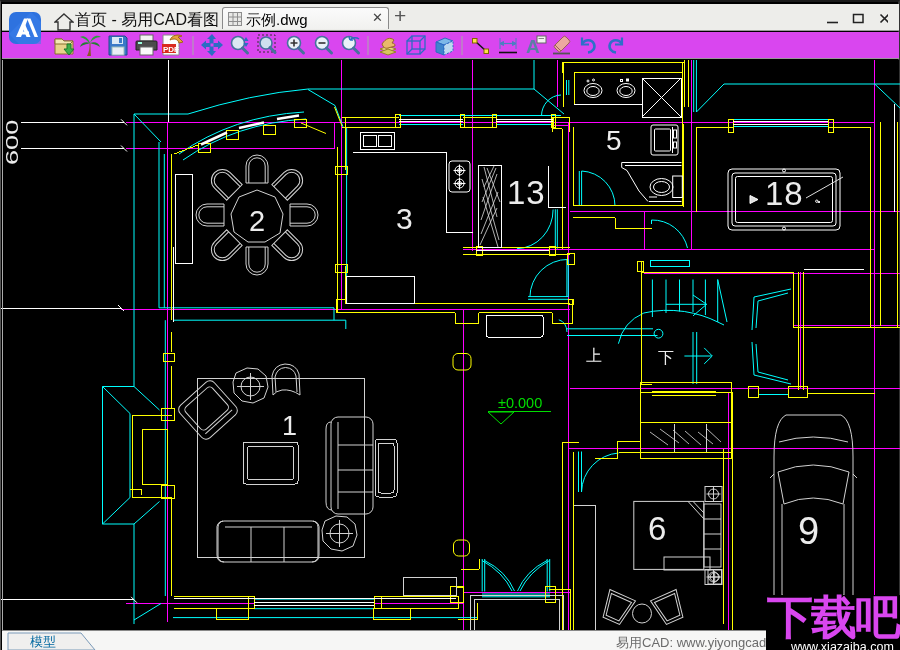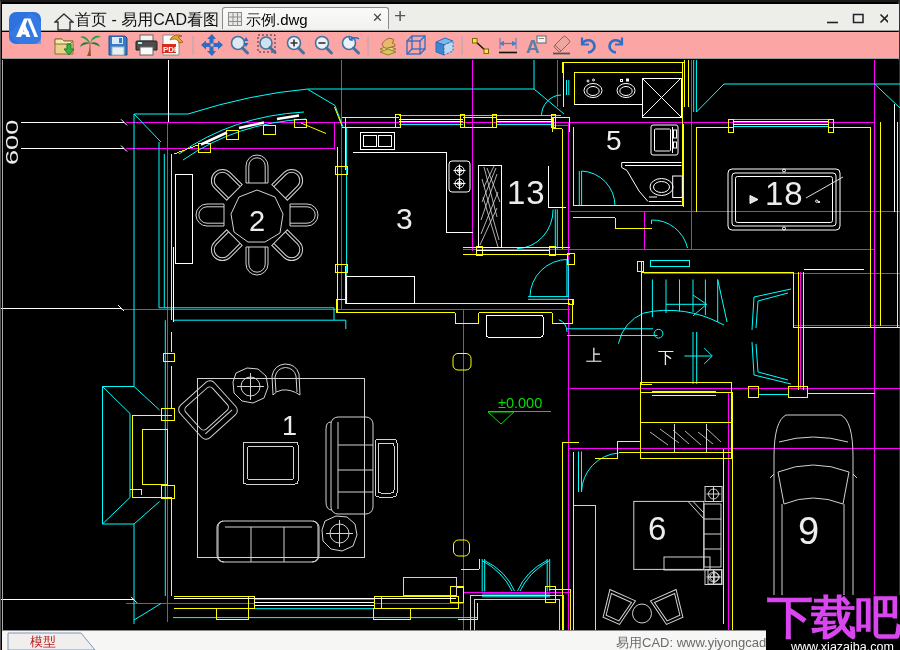--- a/index.html
+++ b/index.html
@@ -6,25 +6,25 @@
 #win{position:relative;width:900px;height:650px;background:#000;border-top:2px solid #1a1a1a;border-left:1px solid #555;border-right:2px solid #333}
 #tabbar{position:absolute;left:1px;top:2px;width:897px;height:27px;background:#ededea;border-bottom:1px solid #9b9b9b}
 #appicon{position:absolute;left:8px;top:10px;width:32px;height:32px;z-index:5}
 #homeic{position:absolute;left:53px;top:11px}
 #hometxt{position:absolute;left:74px;top:8px;font-size:16px;color:#111;letter-spacing:0px}
 #tab{position:absolute;left:221px;top:5px;width:167px;height:22px;background:linear-gradient(#fbfbfb,#f1f1ef);border:1px solid #8a8a8a;border-bottom:none;border-radius:3px 3px 0 0}
 #tabtxt{position:absolute;left:23px;top:3px;font-size:15px;color:#000}
 #tabx{position:absolute;left:149px;top:2px;font-size:13px;color:#444}
 #plus{position:absolute;left:393px;top:2px;font-size:21px;color:#555;font-weight:400}
 #wctl{position:absolute;right:10px;top:8px;color:#222}
-#toolbar{position:absolute;left:1px;top:30px;width:897px;height:27px;background:#fca5a5;border-bottom:1px solid #999}
+#toolbar{position:absolute;left:1px;top:30px;width:897px;height:27px;background:#d946ef;border-bottom:1px solid #999}
 #statusbar{position:absolute;left:1px;top:628px;width:897px;height:20px;background:#f6f6f5;border-top:1px solid #888}
 #stattext{position:absolute;left:614px;top:3px;font-size:13px;color:#6b6b6b}
 #modeltab{position:absolute;left:5px;top:1px;width:92px;height:19px}
-#modeltxt{position:absolute;left:28px;top:2px;font-size:13px;color:#b91c1c}
+#modeltxt{position:absolute;left:28px;top:2px;font-size:13px;color:#0369a1}
 #wm{position:absolute;left:765px;top:593px;width:135px;height:57px;background:#000;z-index:50}
 #wmtxt{position:absolute;left:1px;top:-8px;font-size:46px;font-weight:bold;color:#d946ef;letter-spacing:-2px}
 #wmurl{position:absolute;left:25px;top:45px;font-size:12.5px;color:#fff;letter-spacing:0px}
 .cv{position:absolute;left:0;top:0}
 </style></head>
 <body>
 <div id="win">
 <svg class="cv" width="900" height="650" style="z-index:1">
 <rect x="1" y="58" width="897" height="570" fill="#000"></rect>
 </svg>

